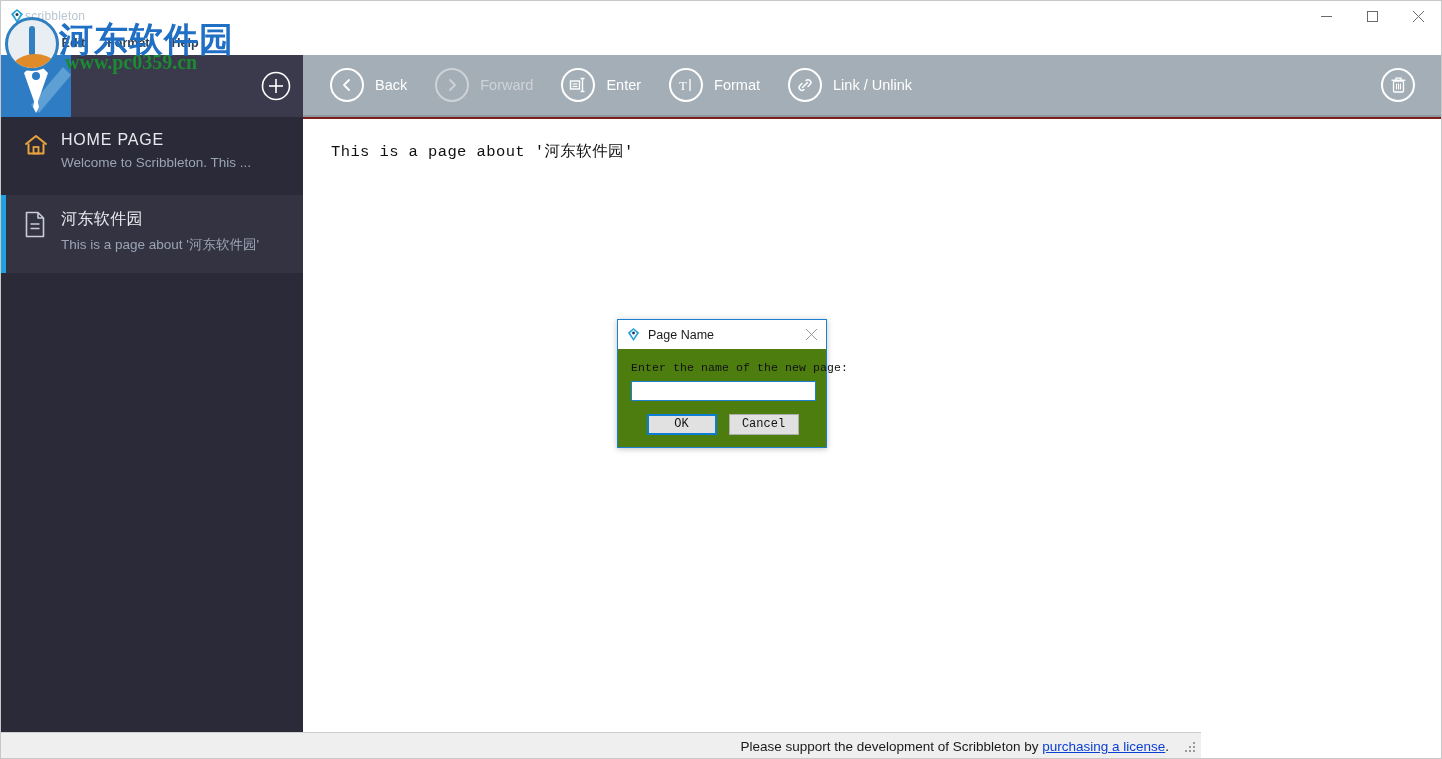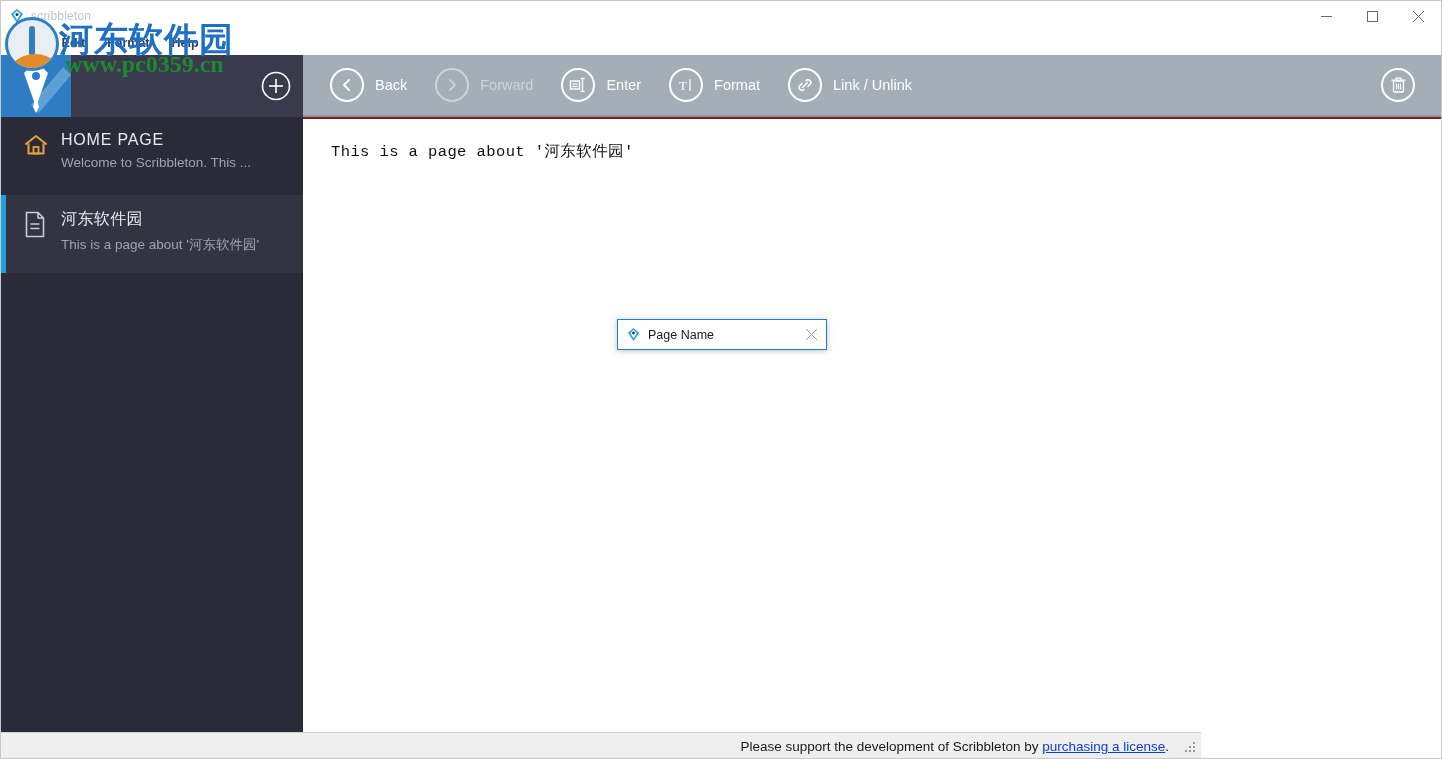--- a/index.html
+++ b/index.html
@@ -32,21 +32,20 @@
     left: 0; top: 0;
     width: 1440px; height: 30px;
     background: #ffffff;
     display: flex;
     align-items: center;
   }
   #title-bar-left {
     display: flex;
     align-items: center;
     padding-left: 8px;
-    gap: 6px;
   }
   .app-icon-small {
     width: 16px; height: 16px;
     position: relative;
   }
   #window-title {
     font-size: 12px;
     color: #b9c6d2;
     letter-spacing: .2px;
     white-space: nowrap;
@@ -297,21 +296,21 @@
     font-size: 34px;
     font-weight: bold;
     color: #1f6fc4;
     letter-spacing: 1px;
     white-space: nowrap;
   }
   #wm-url {
     position: absolute;
     left: 64px; top: 50px;
     font-family: "Liberation Serif", serif;
-    font-size: 24px;
+    font-size: 20px;
     font-weight: bold;
     color: #1d8a33;
     white-space: nowrap;
   }
 
   
   #dialog {
     position: absolute;
     left: 616px; top: 318px;
     width: 210px;
@@ -601,15 +600,23 @@
         </svg>
       </span>
       <span id="dialog-title">Page Name</span>
       <span id="dialog-close">
         <svg width="11" height="11" viewBox="0 0 11 11">
             <line x1="0" y1="0" x2="11" y2="11" stroke="#9a9a9a" stroke-width="1"></line>
             <line x1="11" y1="0" x2="0" y2="11" stroke="#9a9a9a" stroke-width="1"></line>
           </svg>
       </span>
     </div>
+    <div id="dialog-body">
+      <div id="dialog-prompt">Enter the name of the new page:</div>
+      <input id="page-name-input" type="text" placeholder="" style="">
+      <div id="dialog-buttons">
+        <div class="dlg-btn primary">OK</div>
+        <div class="dlg-btn">Cancel</div>
+      </div>
+    </div>
   </div>
 
 </div>
 
 </body></html>

